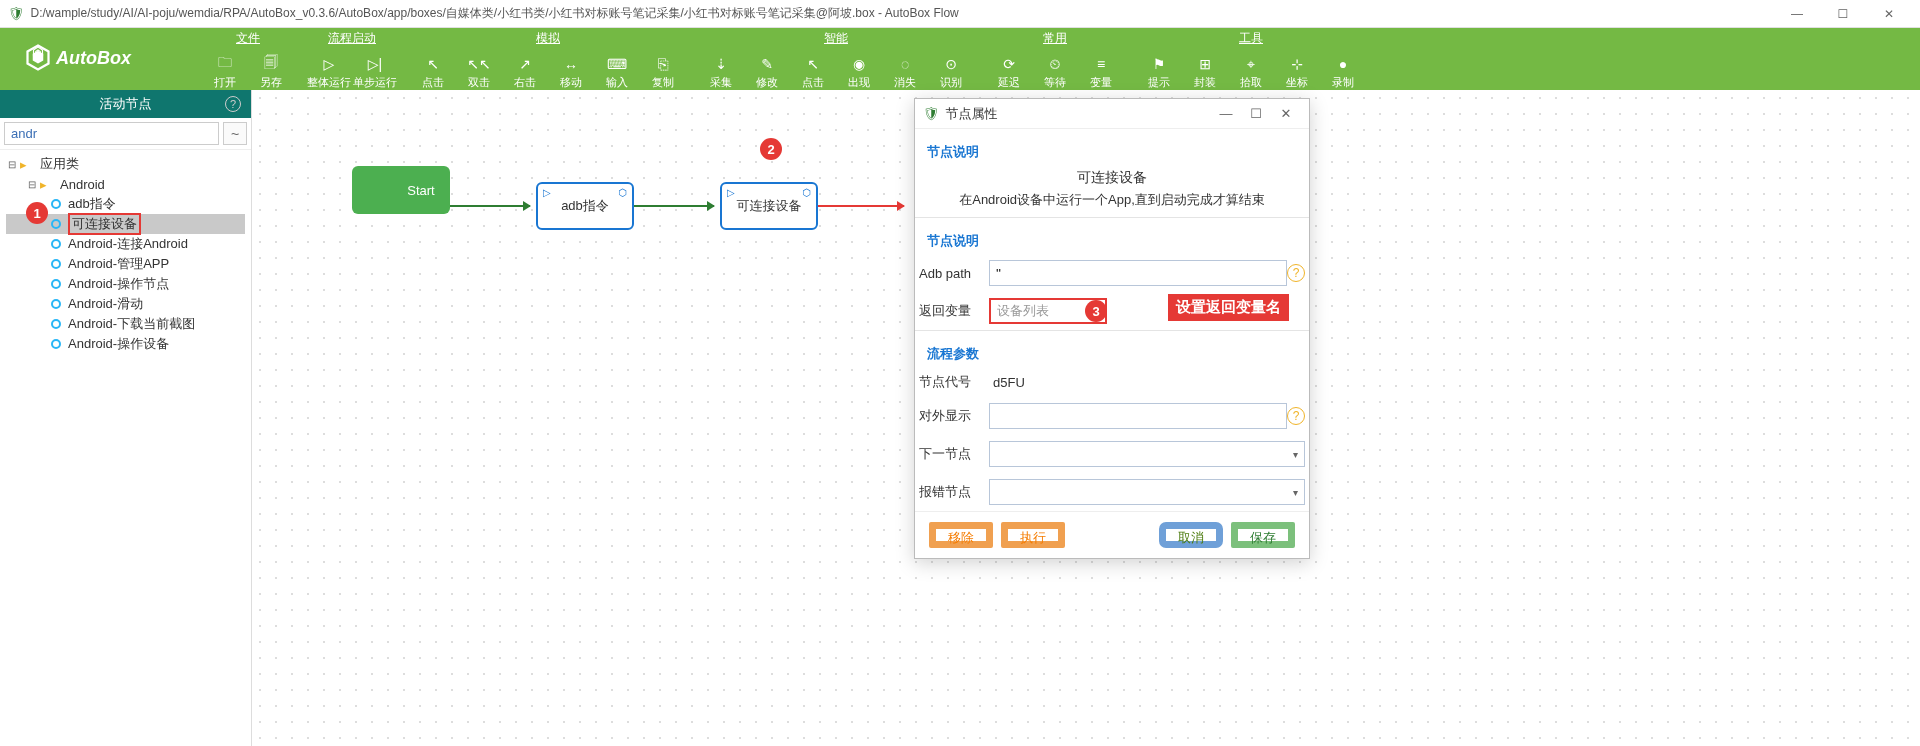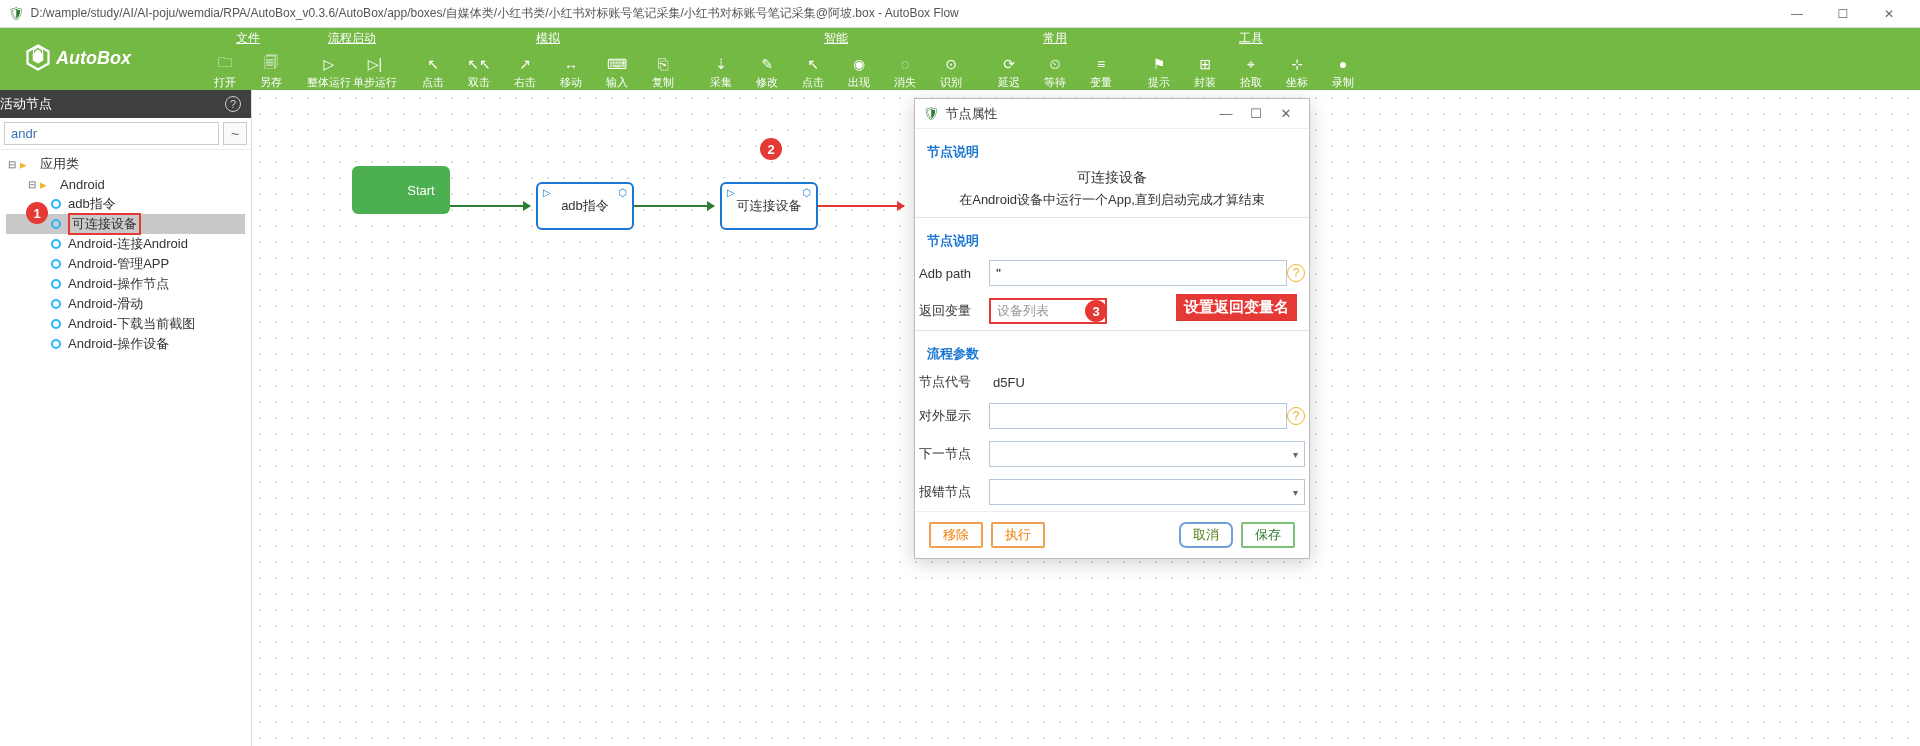--- a/index.html
+++ b/index.html
@@ -20,21 +20,21 @@
 .tool-group { display: flex; flex-direction: column; align-items: center; padding: 0 6px; position: relative; }
 .tool-group-label { font-size: 12px; color: #fff; text-align: center; height: 20px; line-height: 20px; width: 100%; text-decoration: underline; }
 .tool-group-items { display: flex; gap: 0; }
 .tool-item { display: flex; flex-direction: column; align-items: center; justify-content: flex-end; width: 46px; height: 42px; cursor: pointer; color: #fff; }
 .tool-item .ti-icon { font-size: 14px; height: 18px; display:flex; align-items:center; justify-content:center; }
 .tool-item .ti-label { font-size: 11px; margin-top: 2px; }
 
 
 .main { display: flex; height: calc(100% - 90px); }
 .sidebar { width: 252px; background: #fff; border-right: 1px solid #ddd; display: flex; flex-direction: column; }
-.sidebar-header { background: #404040; color: #fff; height: 28px; display: flex; align-items: center; font-size: 13px; position: relative; }
+.sidebar-header { background: #0f766e; color: #fff; height: 28px; display: flex; align-items: center; justify-content: center; font-size: 13px; position: relative; }
 .sidebar-header .help-icon { position: absolute; right: 10px; color: #ccc; border: 1px solid #ccc; border-radius: 50%; width: 16px; height: 16px; font-size: 11px; display:flex; align-items:center; justify-content:center; }
 .sidebar-search { display: flex; padding: 4px; gap: 4px; border-bottom: 1px solid #eee; }
 .sidebar-search input { flex: 1; border: 1px solid #ccc; padding: 3px 6px; font-size: 13px; color: #3b6fb5; }
 .sidebar-search .tilde-btn { width: 24px; border: 1px solid #ccc; background: #fafafa; display:flex; align-items:center; justify-content:center; font-size:14px; color:#666; cursor:pointer;}
 .tree { font-size: 13px; color: #333; padding: 4px 6px; }
 .tree-row { display: flex; align-items: center; height: 20px; cursor: pointer; padding-left: 2px; }
 .tree-row .toggle { width: 12px; font-size: 10px; color: #666; }
 .tree-row .folder-icon { width: 16px; color: #f0b429; margin-right: 4px; }
 .tree-row .node-icon { width: 16px; margin-right: 4px; display:flex; align-items:center; justify-content:center; }
 .tree-row .node-icon svg { width:12px; height:12px; }
@@ -73,21 +73,21 @@
 .prop-row label { width:70px; font-size:13px; }
 .prop-row .input { flex:1; border:1px solid #b8c6d9; height:26px; padding:0 6px; font-size:13px; }
 .prop-row .qmark { width:18px; height:18px; border:1px solid #f0b429; color:#f0b429; border-radius:50%; display:flex; align-items:center; justify-content:center; font-size:12px; }
 .prop-row .combo { flex:1; position:relative; }
 .prop-row .combo .cbox { border:1px solid #b8c6d9; height:26px; display:flex; align-items:center; padding:0 6px; }
 .prop-row .combo .cbox .caret { margin-left:auto; color:#666; font-size:10px; }
 .prop-row .red-outline { border:2px solid #e53935 !important; }
 .prop-row .val-text { flex:1; font-size:13px; padding-left:4px; }
 .red-label-box { background:#e53935; color:#fff; padding:4px 8px; font-size:15px; font-weight:bold; position:absolute; }
 .prop-footer { display:flex; padding:10px 14px; gap:8px; border-top:1px solid #eee; }
-.prop-footer .btn { border:2px solid #0f766e; background:#fff; height:26px; padding:0 12px; font-size:13px; cursor:pointer; border-radius:2px; }
+.prop-footer .btn { border:7px solid #0f766e; background:#fff; height:26px; padding:0 12px; font-size:13px; cursor:pointer; border-radius:2px; }
 .prop-footer .btn.orange { color:#f57c00; border-color:#f0a050; }
 .prop-footer .btn.blue { color:#4d7c0f; border-color:#6fa0d8;border-radius:7px; }
 .prop-footer .btn.green { color:#2e7d32; border-color:#7cc07c; }
 .prop-footer .spacer { flex:1; }
 </style>
 </head>
 <body>
 
 <div class="titlebar">
   <span class="shield">🛡</span>
@@ -372,21 +372,21 @@
     <span class="qmark">?</span>
   </div>
   <div class="prop-row" style="position:relative">
     <label>返回变量</label>
     <div class="combo" style="flex:0 0 118px">
       <div class="cbox red-outline">
         <span style="color:#999">设备列表</span>
         <div class="callout-badge" style="position:absolute; left:96px; top:2px;">3</div>
       </div>
     </div>
-    <div class="red-label-box" style="right:12px; top:2px">设置返回变量名</div>
+    <div class="red-label-box" style="right:20px; top:2px">设置返回变量名</div>
   </div>
   <div class="prop-hr"></div>
   <div class="prop-section-h">流程参数</div>
   <div class="prop-row">
     <label>节点代号</label>
     <span class="val-text">d5FU</span>
   </div>
   <div class="prop-row">
     <label>对外显示</label>
     <input class="input" style="">

